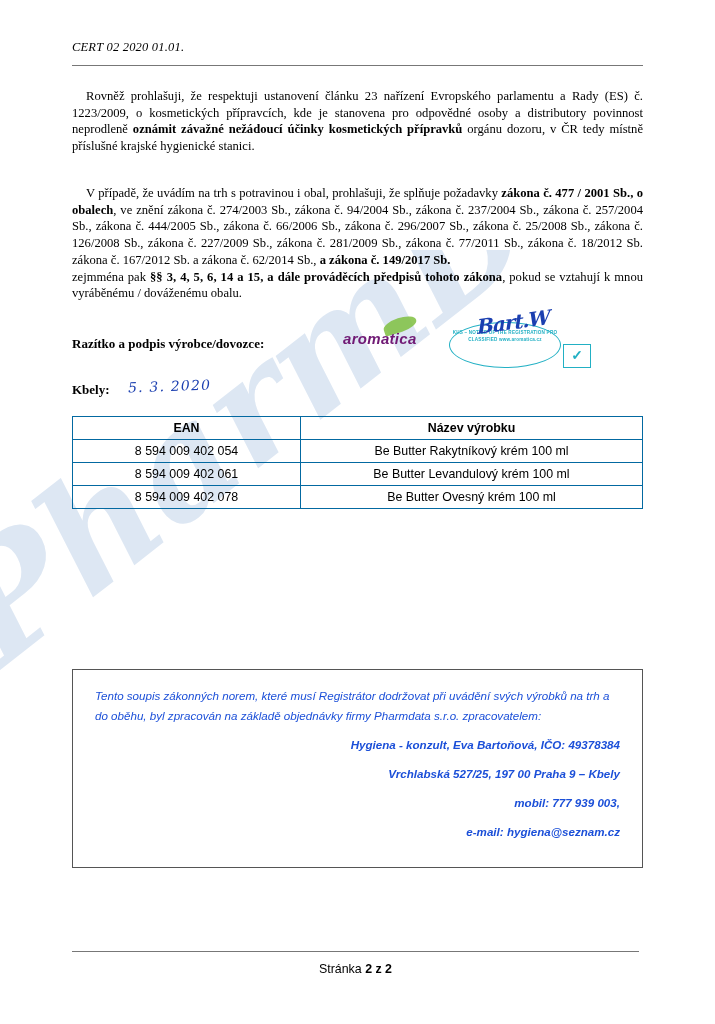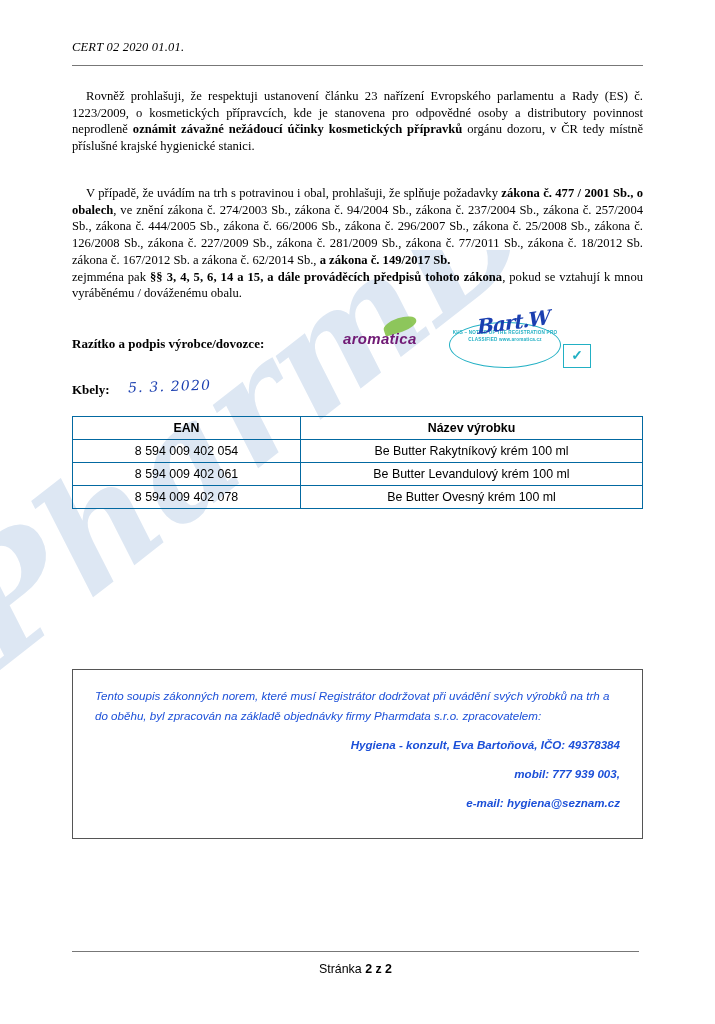--- a/index.html
+++ b/index.html
@@ -293,20 +293,21 @@
         <tr>
           <td class="ean">8 594 009 402 078</td>
           <td>Be Butter Ovesný krém 100 ml</td>
         </tr>
       </tbody>
     </table>
 
     <div class="note-box">
       <p class="intro">Tento soupis zákonných norem, které musí Registrátor dodržovat při uvádění svých výrobků na trh a do oběhu, byl zpracován na základě objednávky firmy Pharmdata s.r.o. zpracovatelem:</p>
       <p class="line">Hygiena - konzult, Eva Bartoňová, IČO:  49378384</p>
+      <p class="line">Vrchlabská 527/25, 197 00   Praha 9 – Kbely</p>
       <p class="line">mobil: 777 939 003,</p>
       <p class="line">e-mail: hygiena@seznam.cz</p>
     </div>
 
   </div>
 
   <div class="footer">
     <hr class="rule bottom">
     <div class="footer-text">
       <span>Stránka </span><b>2 z 2</b>

